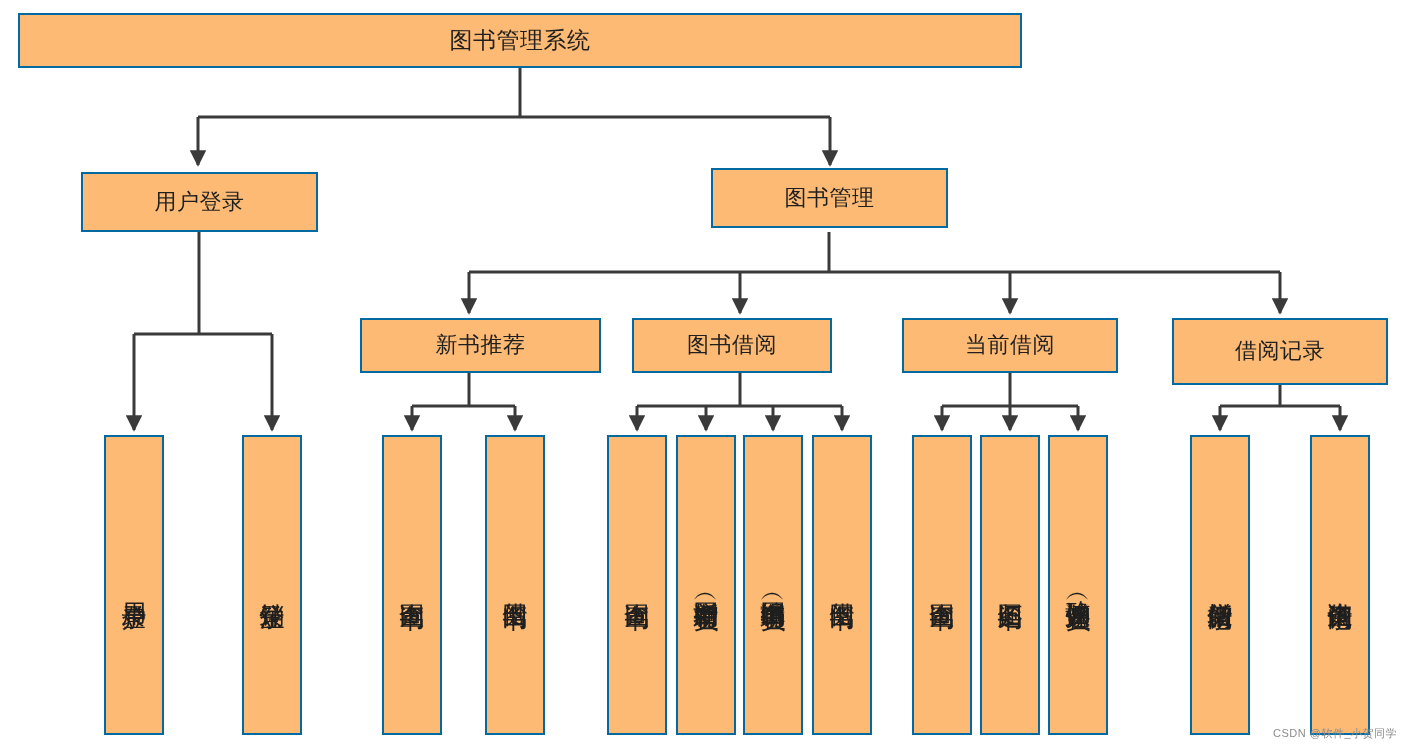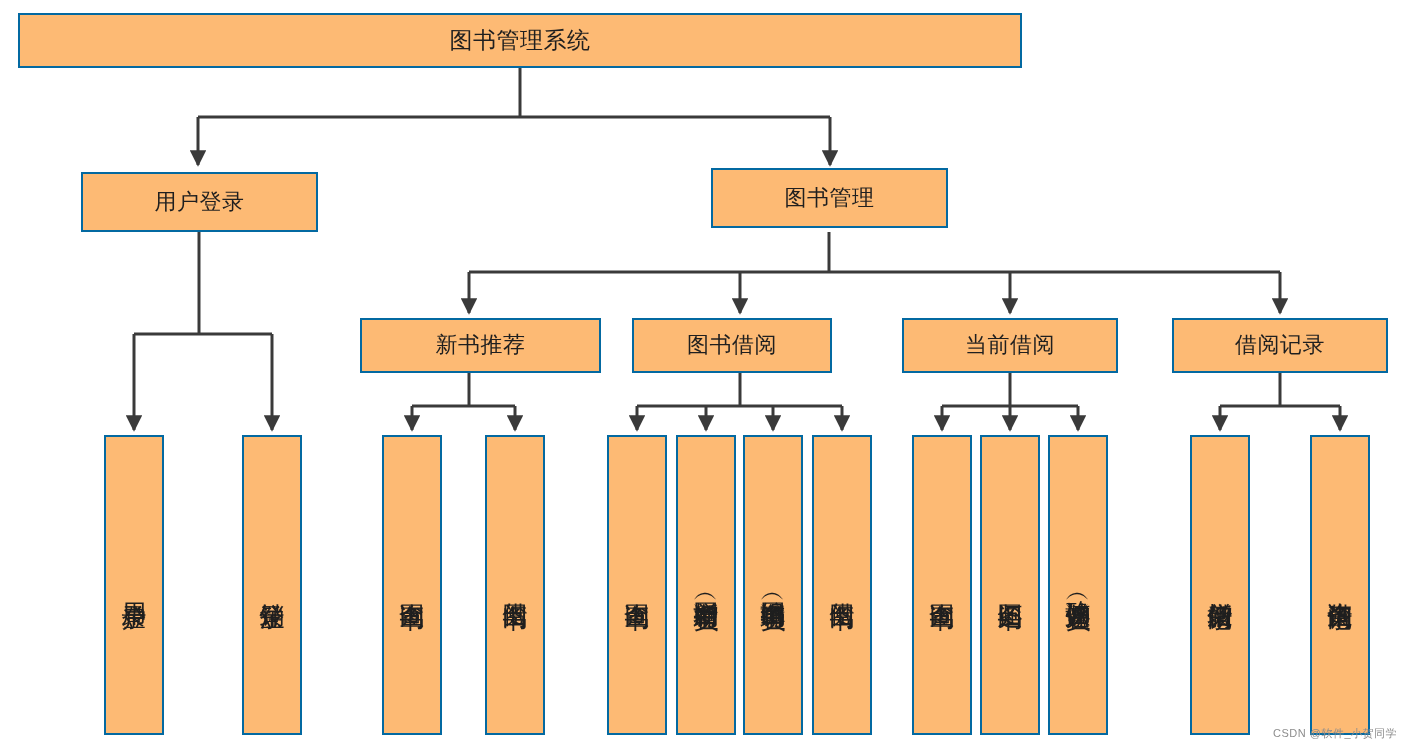--- a/index.html
+++ b/index.html
@@ -137,21 +137,21 @@
 
   <div class="node horiz" style="left:360px; top:318px; width:241px; height:55px;">
     <span class="label">新书推荐</span>
   </div>
   <div class="node horiz" style="left:632px; top:318px; width:200px; height:55px;">
     <span class="label">图书借阅</span>
   </div>
   <div class="node horiz" style="left:902px; top:318px; width:216px; height:55px;">
     <span class="label">当前借阅</span>
   </div>
-  <div class="node horiz" style="left:1172px; top:318px; width:216px; height:55px;">
+  <div class="node horiz" style="left:1172px; top:318px; width:216px; height:67px;">
     <span class="label">借阅记录</span>
   </div>
 
   <div class="node vert" style="left:104px; top:435px; width:60px; height:300px;">
     <span class="label">用户登录</span>
   </div>
   <div class="node vert" style="left:242px; top:435px; width:60px; height:300px;">
     <span class="label">注销登录</span>
   </div>
 

